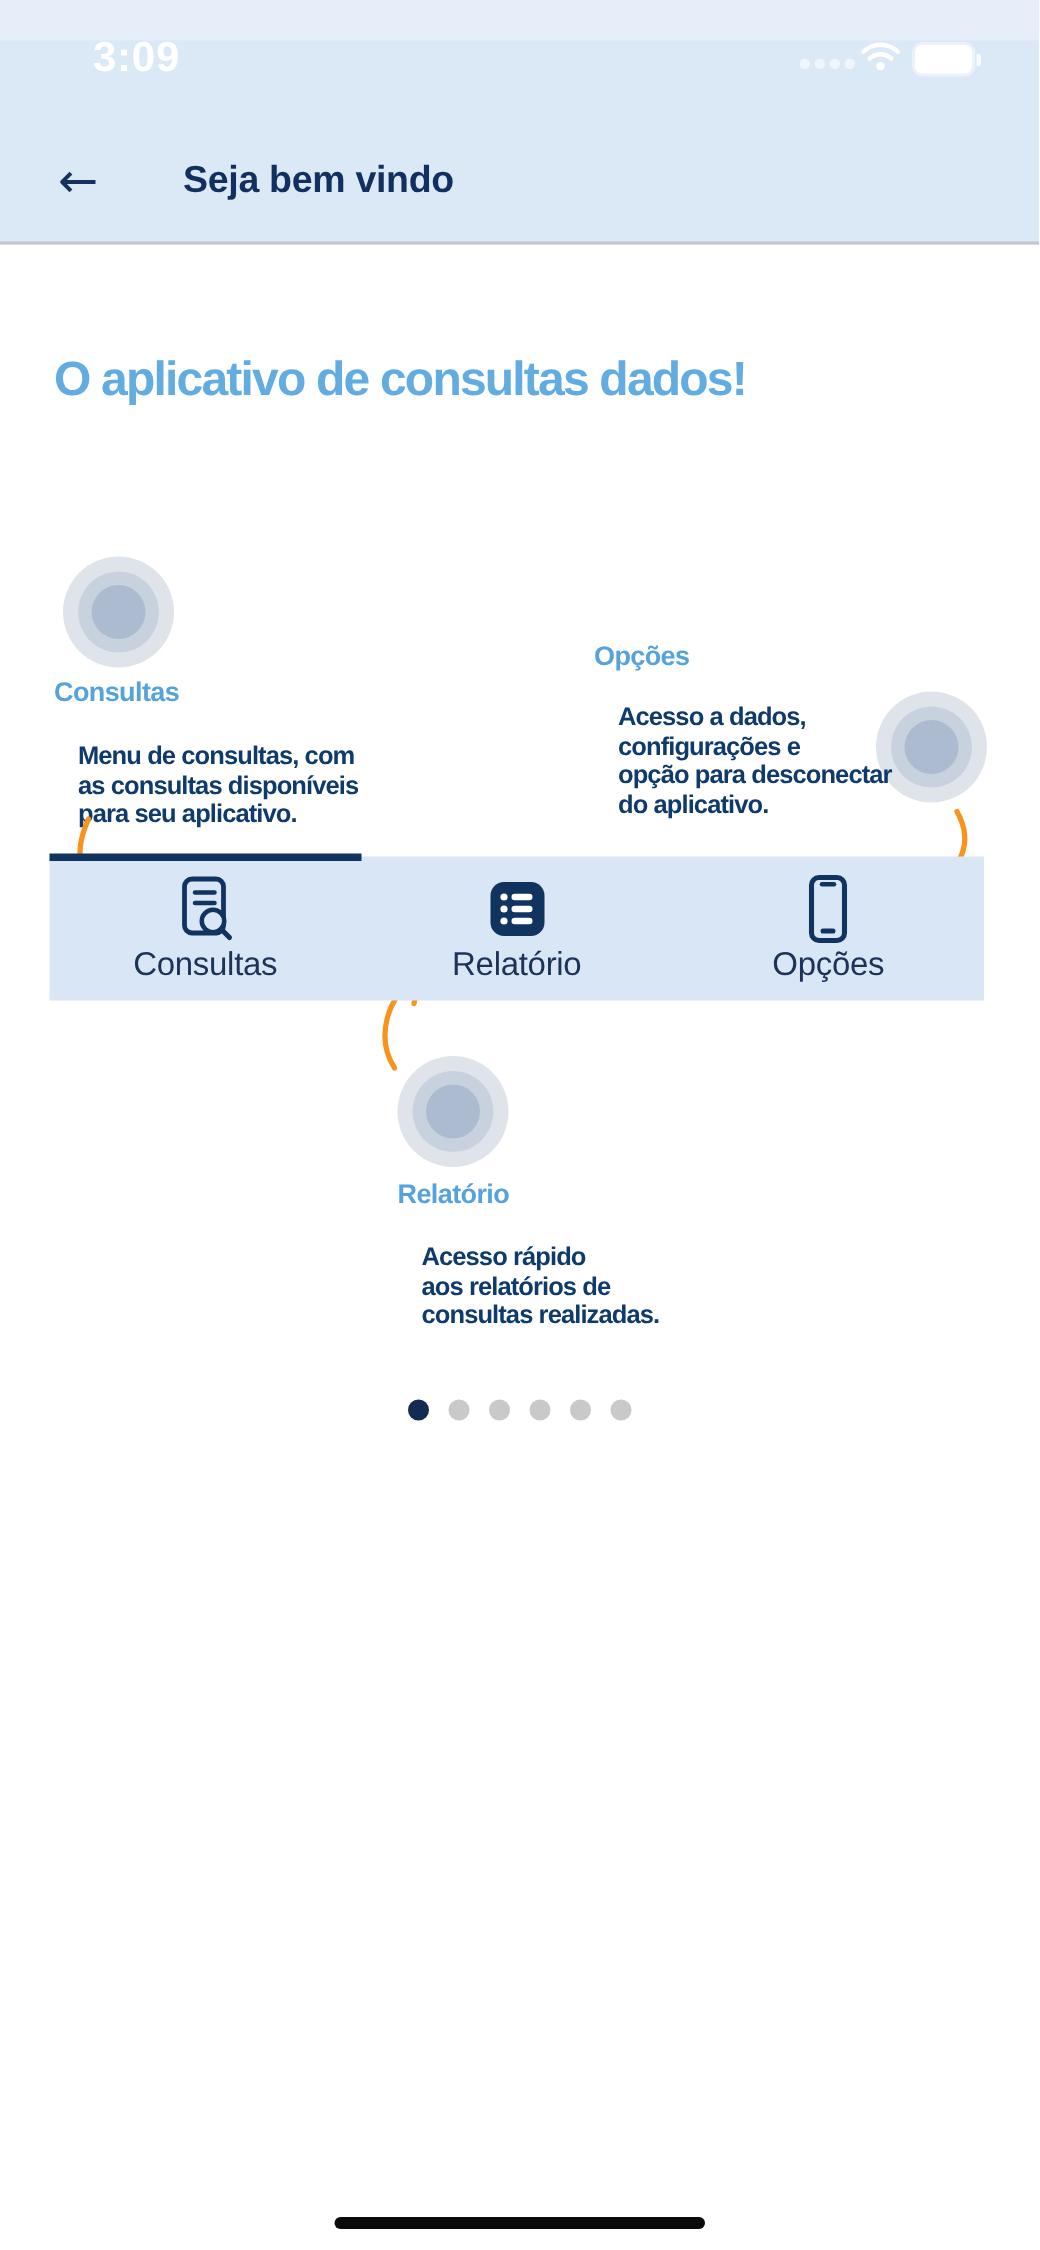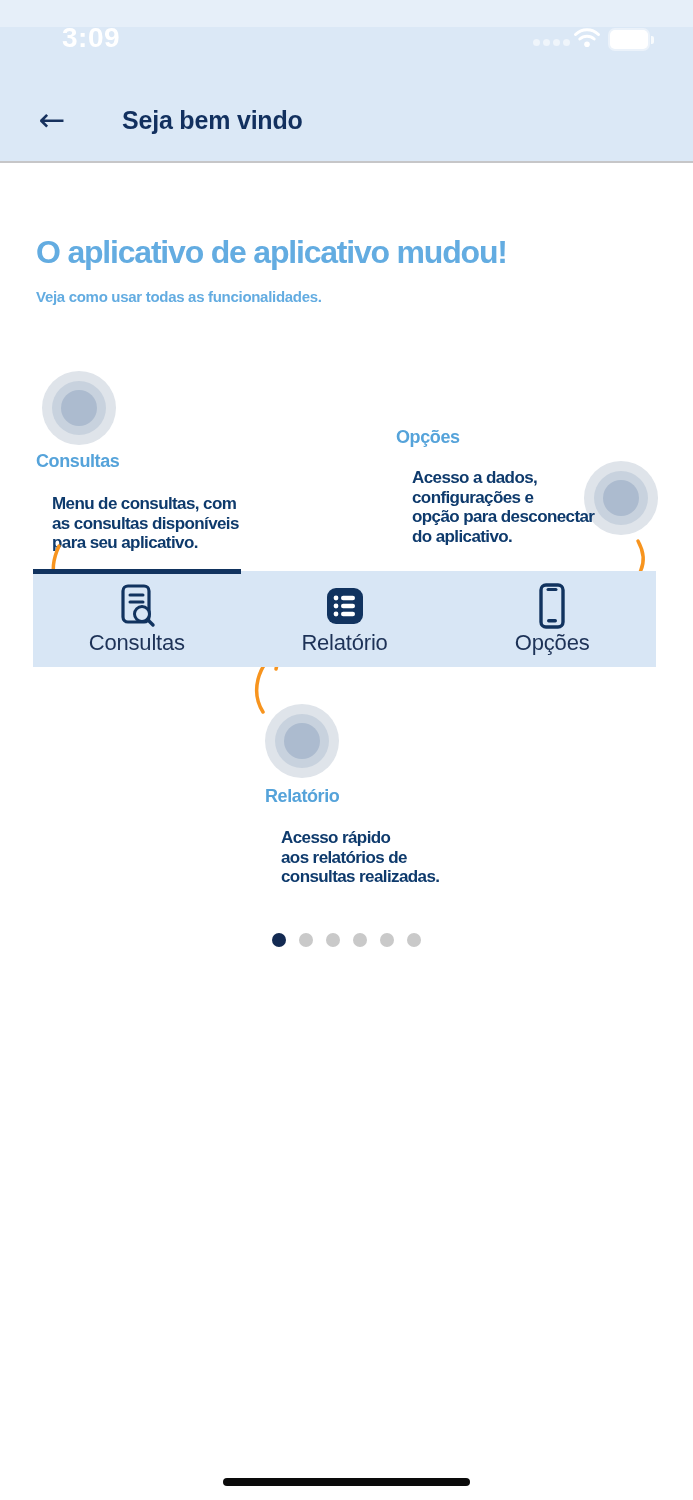--- a/index.html
+++ b/index.html
@@ -112,22 +112,21 @@
     <svg class="wifi" width="28" height="21" viewBox="0 0 28 21">
       <path d="M2.5 7.5 C9 1.2 19 1.2 25.5 7.5" fill="none" stroke="#ffffff" stroke-width="3" stroke-linecap="round"></path>
       <path d="M6.8 12 C11 8.2 17 8.2 21.2 12" fill="none" stroke="#ffffff" stroke-width="3" stroke-linecap="round"></path>
       <circle cx="14" cy="17.2" r="2.8" fill="#ffffff"></circle>
     </svg>
     <span class="battery"></span>
     <button class="back-btn">←</button>
     <span class="nav-title">Seja bem vindo</span>
   </div>
 
-  <h1 class="intro-title">O aplicativo de aplicativo mudou!</h1>
-  <p class="intro-subtitle">Veja como usar todas as funcionalidades.</p>
+  <h1 class="intro-title">O aplicativo de consultas dados!</h1>
 
   <span class="pulse-circle circle-consultas"></span>
   <span class="pulse-circle circle-opcoes"></span>
   <span class="pulse-circle circle-relatorio"></span>
 
   <h2 class="feature-title t-consultas">Consultas</h2>
   <p class="feature-text d-consultas">Menu de consultas, com
 as consultas disponíveis
 para seu aplicativo.</p>
 

